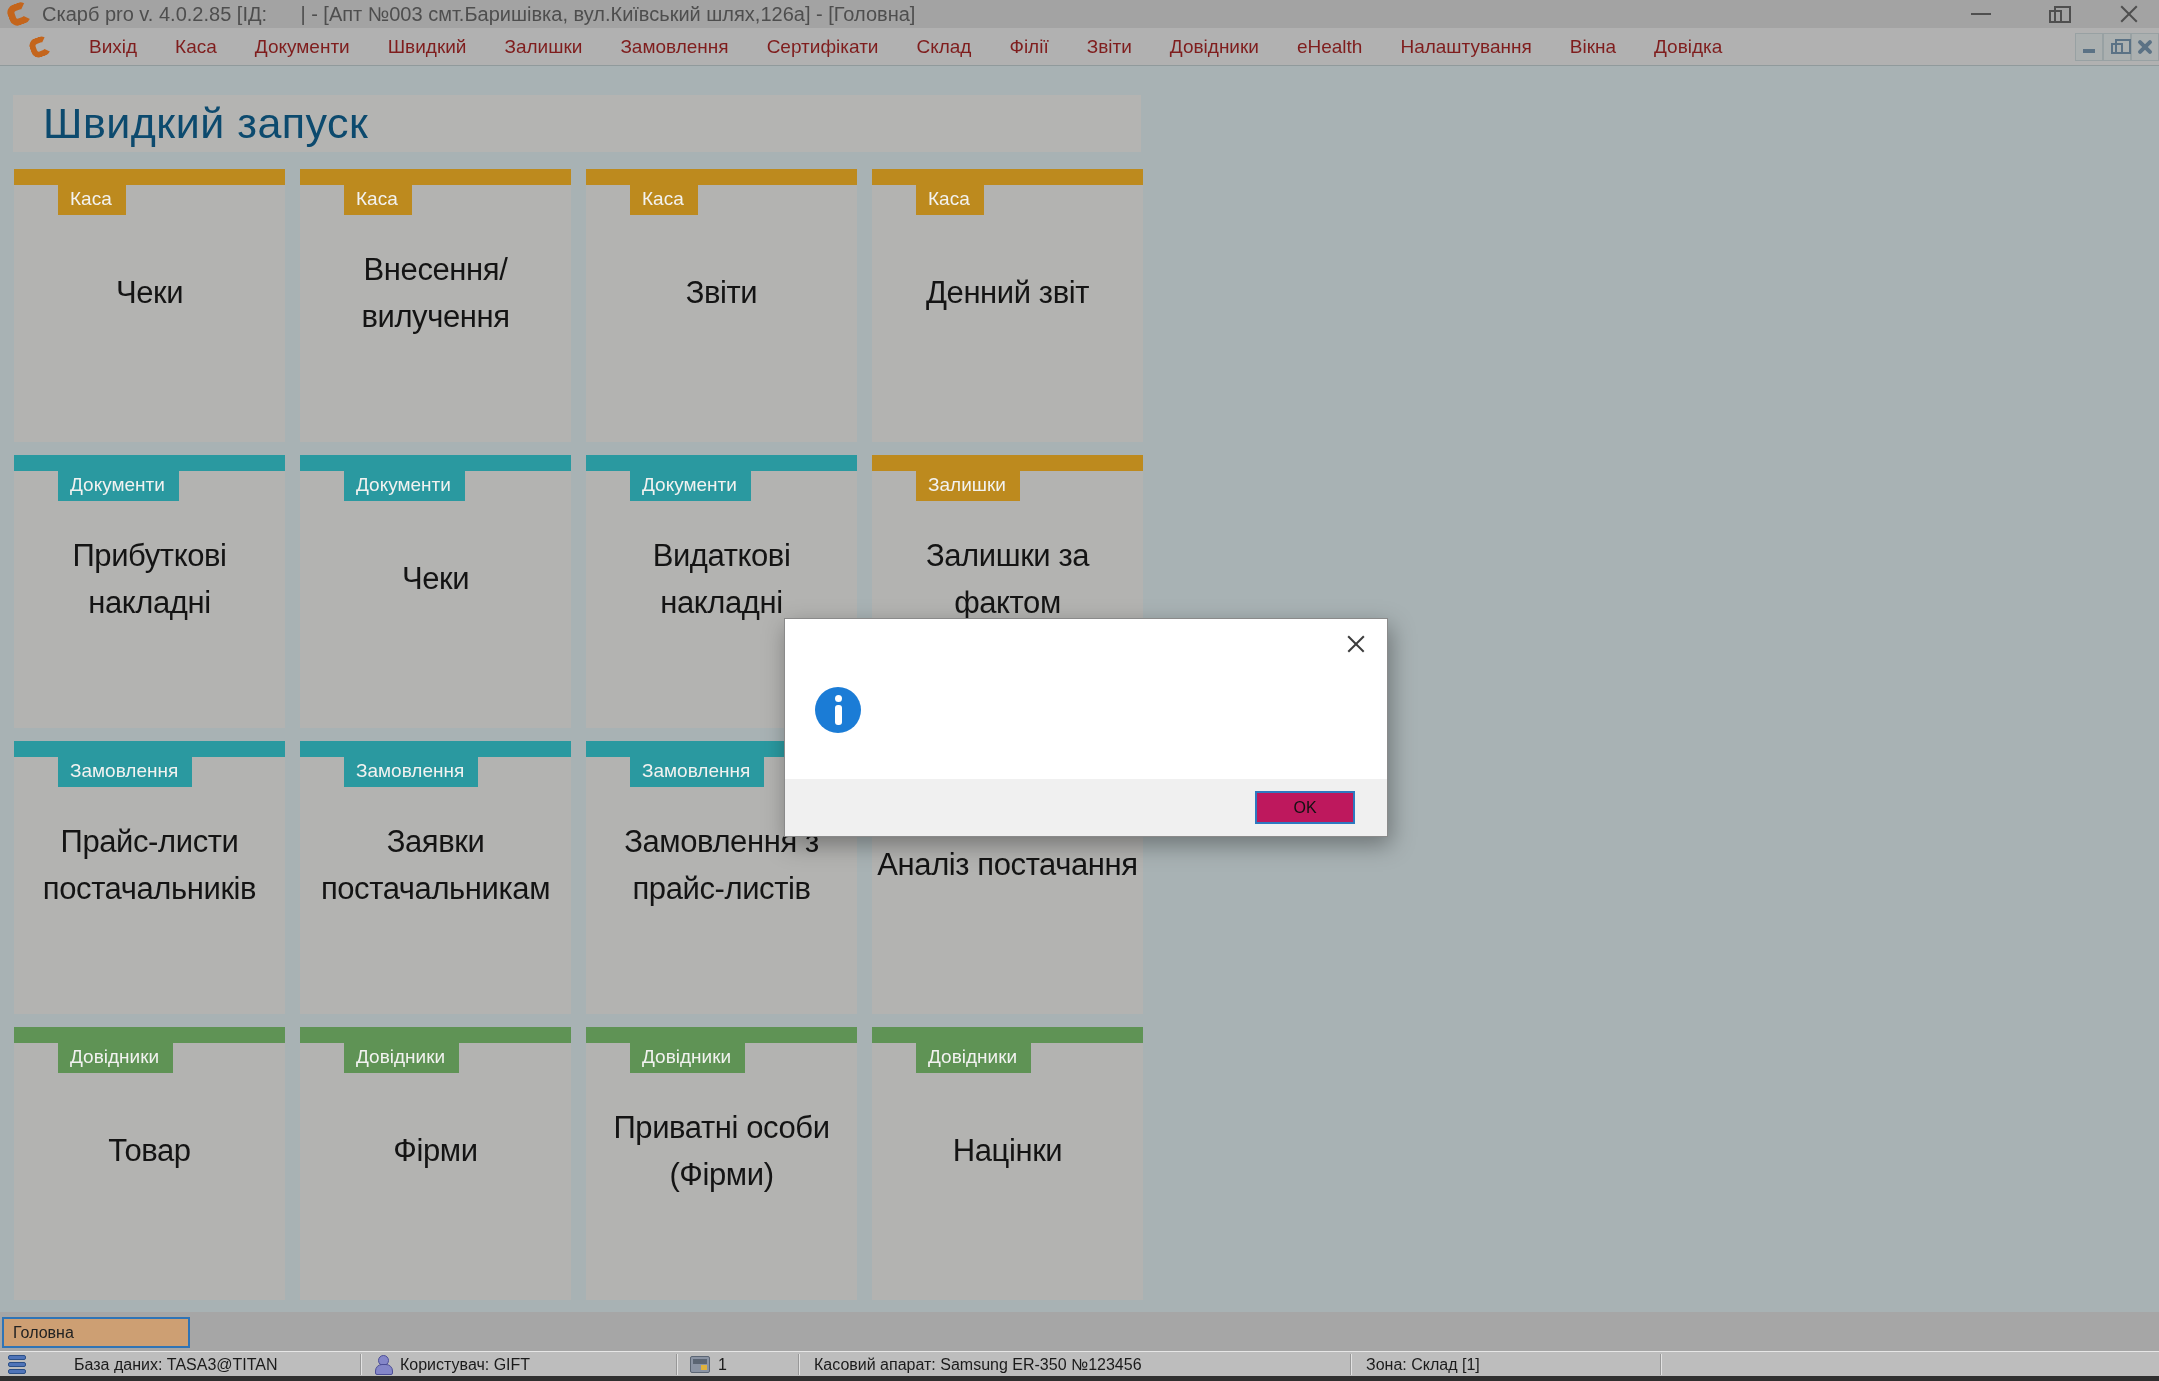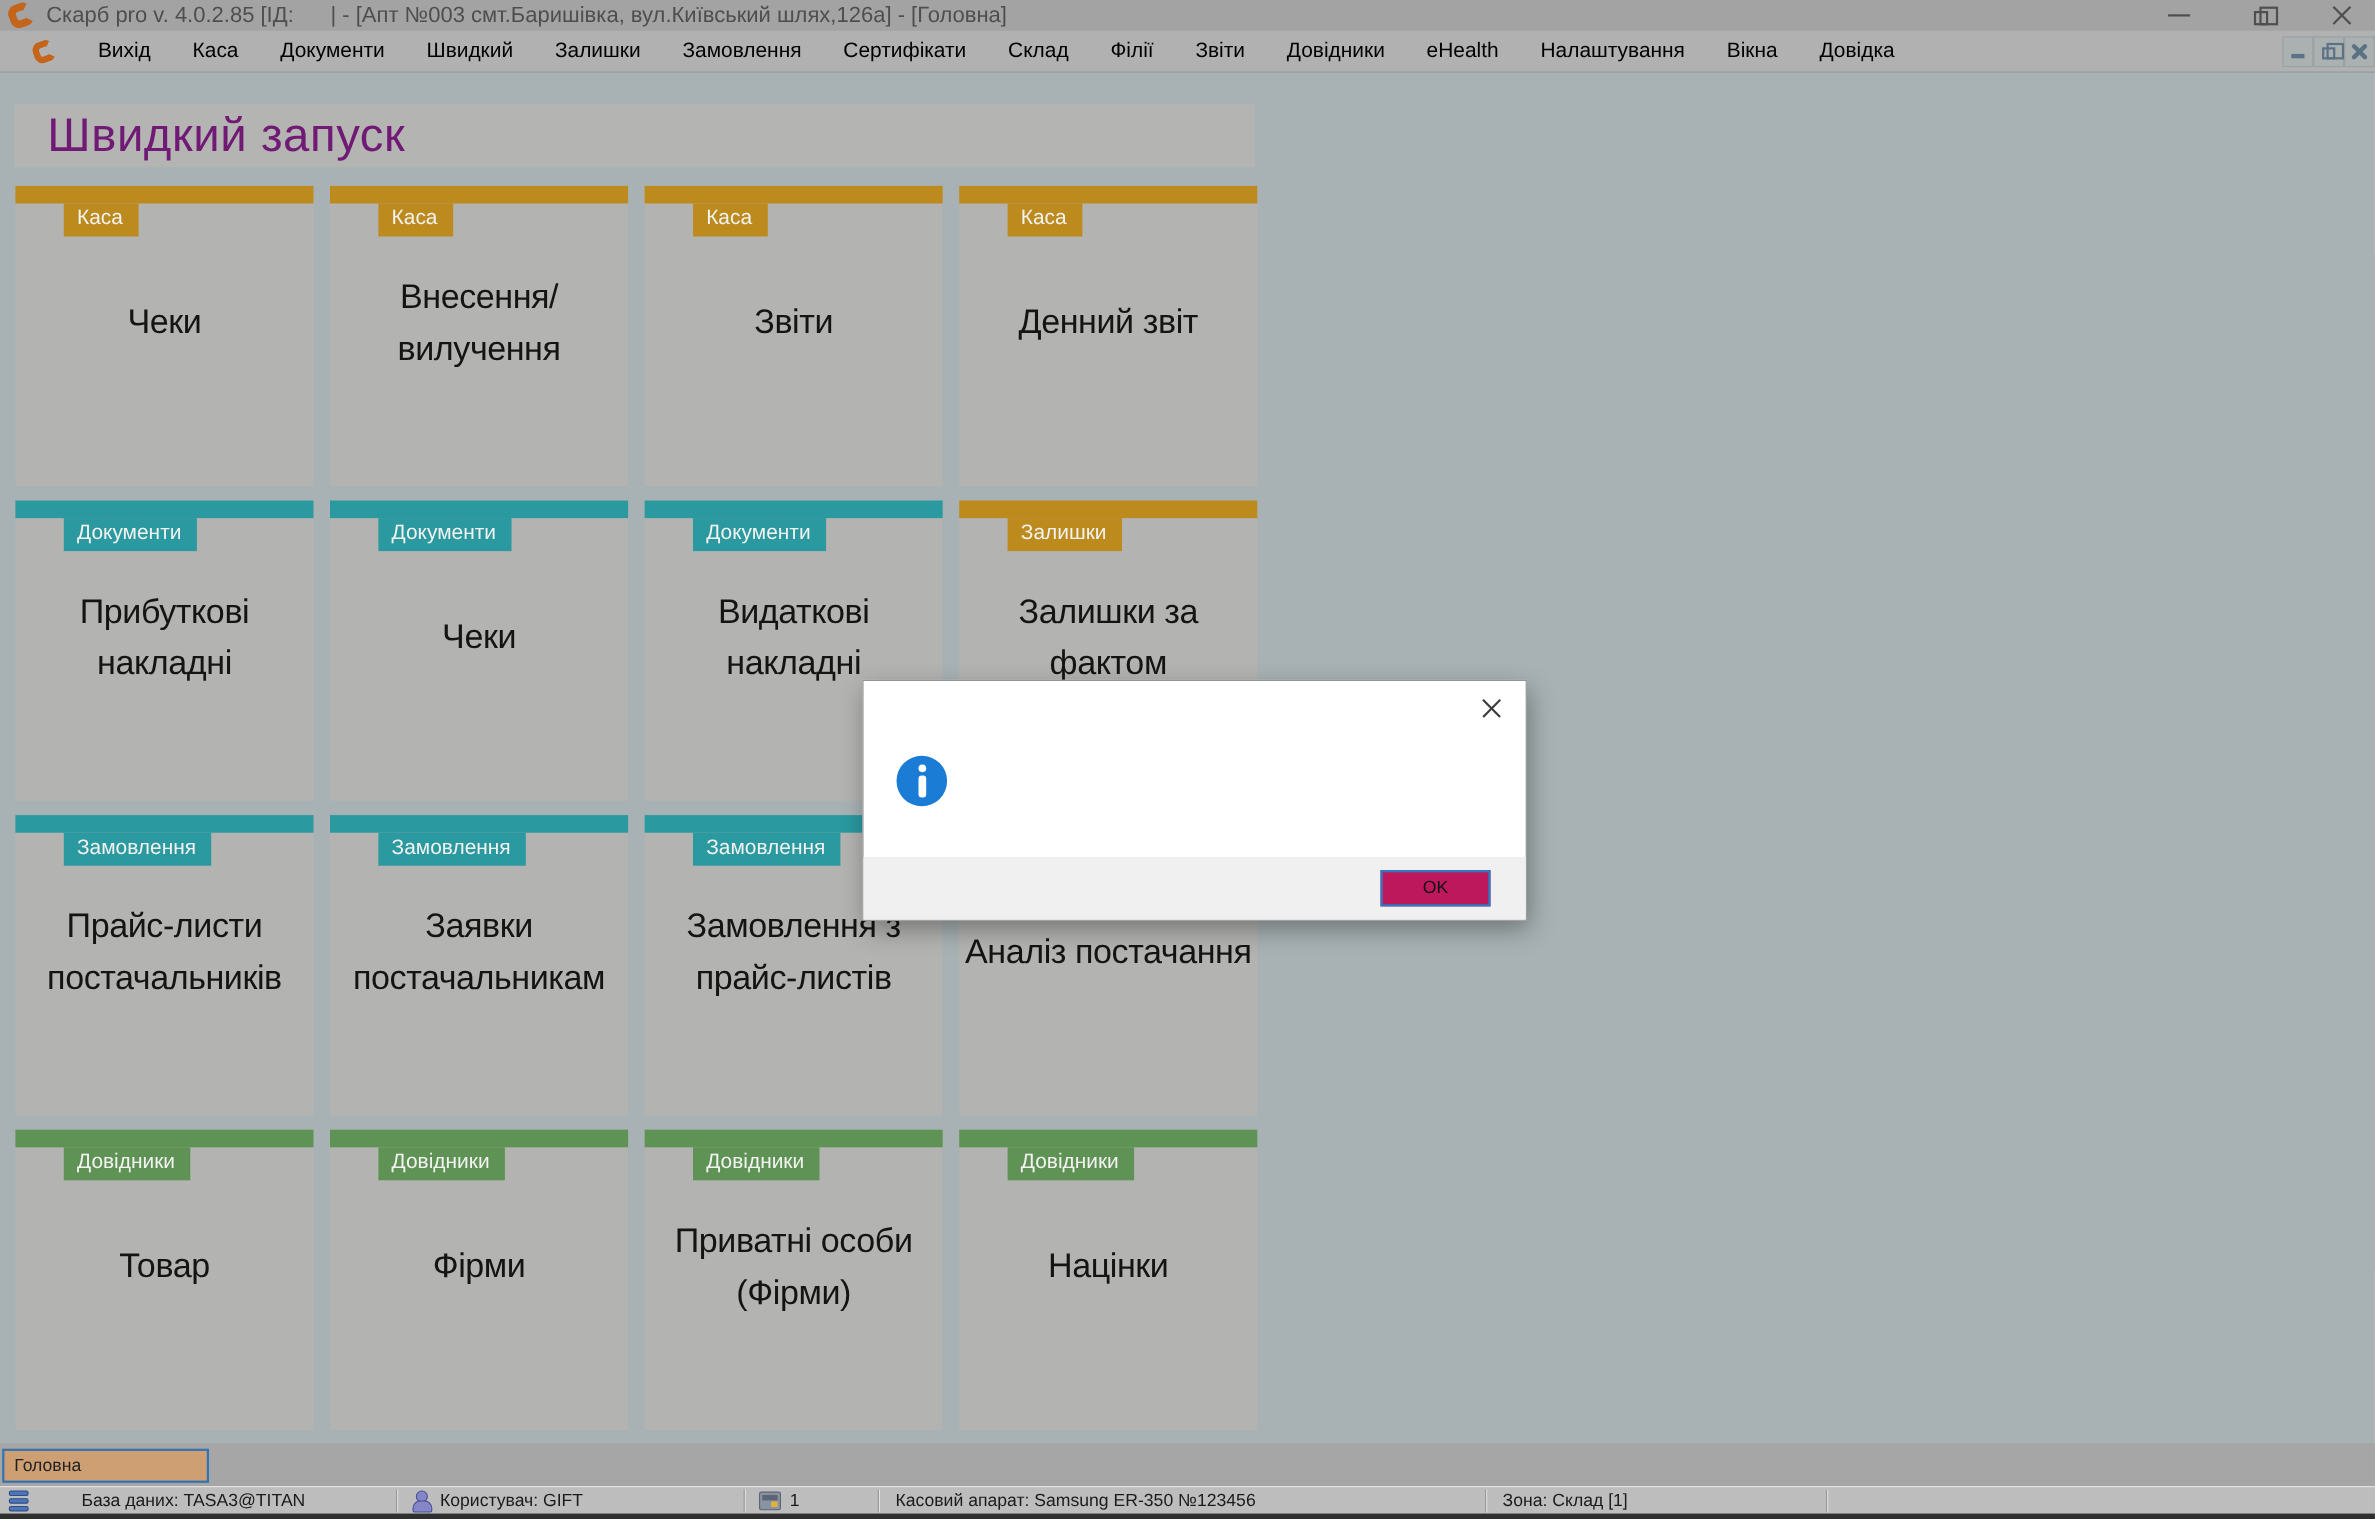--- a/index.html
+++ b/index.html
@@ -19,34 +19,34 @@
   .restore-thin::before { content:''; position:absolute; top:-6px; left:3px; width:13px; height:13px; border:2px solid #4f4f4f; }
   .x-thin { position:relative; width:20px; height:20px; }
   .x-thin::before,.x-thin::after { content:''; position:absolute; left:-1px; top:9px; width:22px; height:2px; background:#4f4f4f; }
   .x-thin::before { transform:rotate(45deg); }
   .x-thin::after { transform:rotate(-45deg); }
 
   
   .menubar { position:absolute; left:0; top:28px; width:2159px; height:38px; background:#b1b1b1; border-bottom:1px solid #909a9c; display:flex; align-items:center; }
   .menubar .app-icon { margin-left:30px; width:20px; height:20px; border-width:6px; }
   .menu-items { display:flex; margin-left:20px; }
-  .menu-item { padding:0 19px; font-size:19px; color:#000000; cursor:default; }
+  .menu-item { padding:0 19px; font-size:19px; color:#7f1d1d; cursor:default; }
   .mdi-controls { position:absolute; right:0; top:5px; display:flex; }
   .mdi-btn { width:28px; height:28px; background:#abb0b0; border:1px solid #98a1a3; display:flex; align-items:center; justify-content:center; }
   .mdi-min { width:12px; height:4px; background:#5b7285; margin-top:8px; }
   .mdi-restore { width:12px; height:11px; border:2.5px solid #5b7285; position:relative; margin-top:3px; }
   .mdi-restore::before { content:''; position:absolute; top:-6px; left:2px; width:12px; height:11px; border:2.5px solid #5b7285; }
   .mdi-x { position:relative; width:16px; height:16px; }
   .mdi-x::before,.mdi-x::after { content:''; position:absolute; left:-1px; top:6px; width:18px; height:4px; background:#5b7285; border-radius:2px; }
   .mdi-x::before { transform:rotate(45deg); }
   .mdi-x::after { transform:rotate(-45deg); }
 
   
   .ql-header { position:absolute; left:13px; top:95px; width:1128px; height:57px; background:#b4b4b2; display:flex; align-items:center; }
-  .ql-title { margin-left:30px; font-size:43px; font-weight:300; color:#701a75; letter-spacing:0.5px; }
+  .ql-title { margin-left:30px; font-size:43px; font-weight:300; color:#0c4a6e; letter-spacing:0.5px; }
 
   .tile-grid { position:absolute; left:14px; top:169px; display:grid; grid-template-columns:repeat(4,271px); grid-auto-rows:273px; column-gap:15px; row-gap:13px; }
   .tile { position:relative; background:#b3b3b1; cursor:pointer; }
   .tile-bar { position:absolute; left:0; top:0; width:100%; height:16px; }
   .tile-tag { position:absolute; left:44px; top:16px; padding:3px 14px 5px 12px; font-size:19px; color:#f2f2f0; }
   .tile-label { position:absolute; left:0; top:16px; right:0; bottom:0; display:flex; align-items:center; justify-content:center; text-align:center; padding:0 4px 40px 4px; font-size:31px; font-weight:300; letter-spacing:-0.4px; line-height:1.5; color:#141414; overflow-wrap:break-word; }
 
   
   .dialog { position:absolute; left:784px; top:618px; width:604px; height:219px; background:#ffffff; border:1px solid #8a8a8a; box-shadow:3px 8px 22px rgba(0,0,0,0.35); }
   .dialog-close { position:absolute; top:12px; right:18px; width:26px; height:26px; display:flex; align-items:center; justify-content:center; cursor:pointer; }

